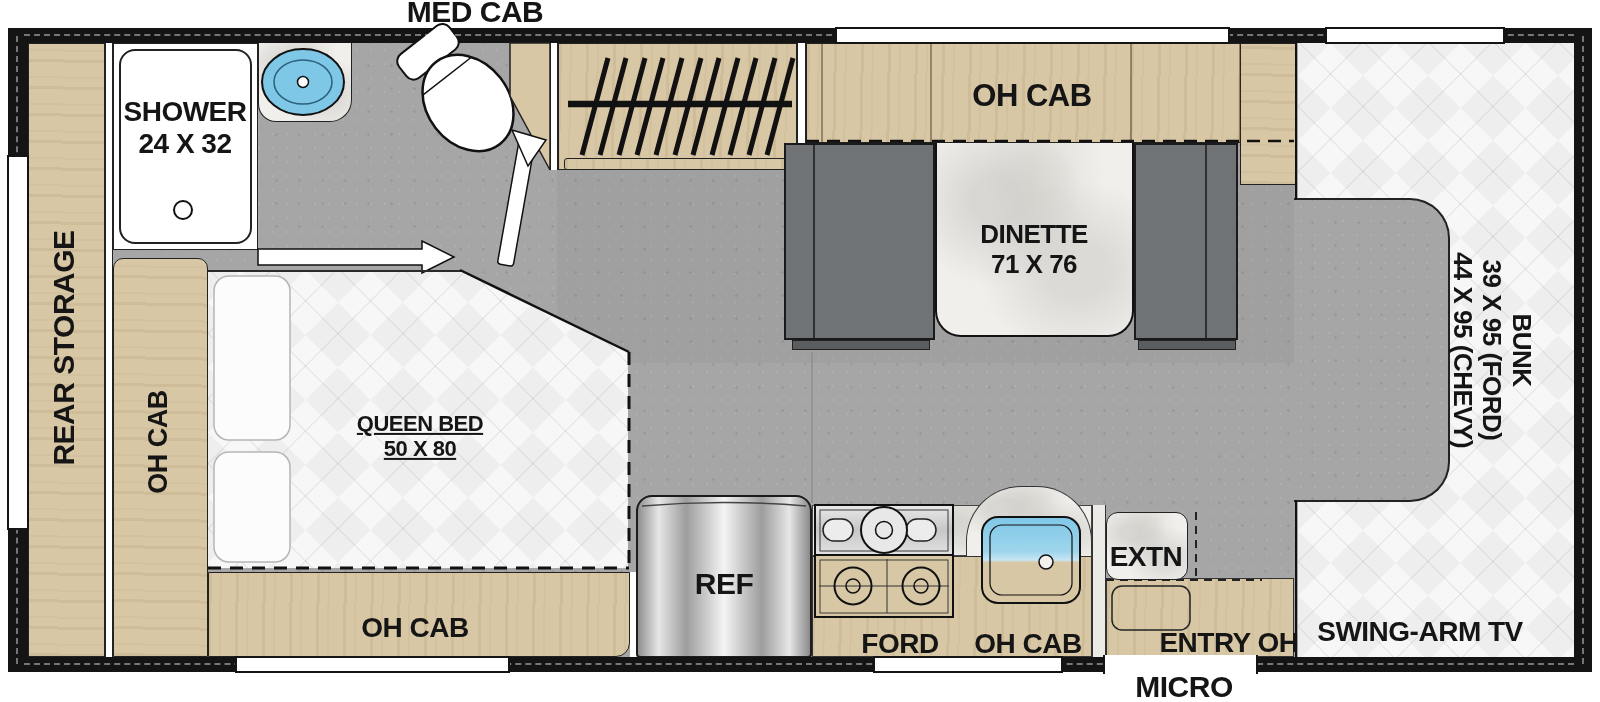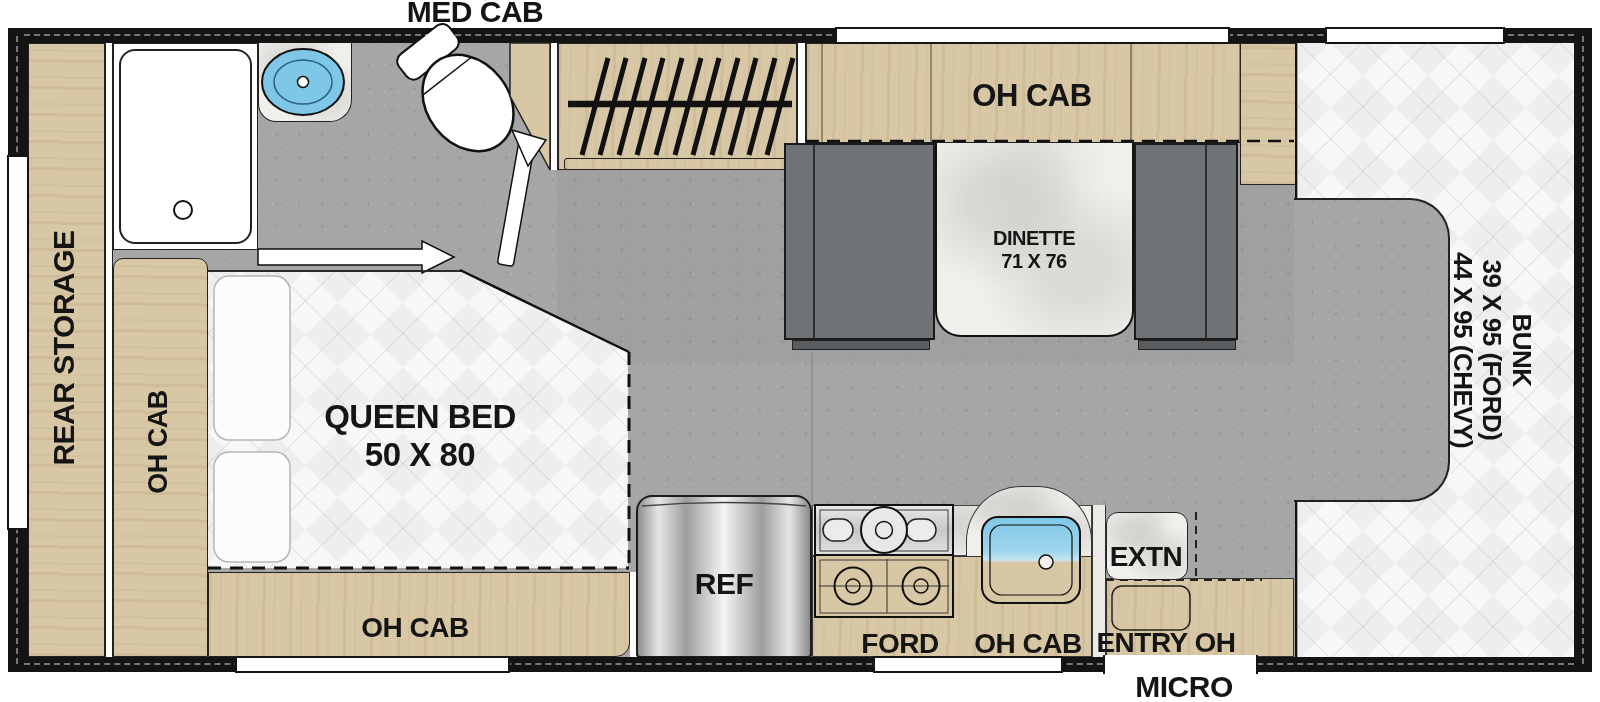--- a/index.html
+++ b/index.html
@@ -217,56 +217,63 @@
   <div class="abs win" style="left:835px;top:27px;width:395px;height:17px;z-index:22;"></div>
   <div class="abs win" style="left:1325px;top:27px;width:180px;height:17px;z-index:22;"></div>
   <div class="abs win" style="left:235px;top:656px;width:275px;height:17px;z-index:22;"></div>
   <div class="abs win" style="left:873px;top:656px;width:190px;height:17px;z-index:22;"></div>
   <div class="abs" style="left:1103px;top:655px;width:155px;height:19px;background:#fff;border-left:2px solid #141414;border-right:2px solid #141414;z-index:22;"></div>
   <div class="abs win" style="left:7px;top:155px;width:22px;height:375px;z-index:22;"></div>
 
   <div class="lbl" style="left:475px;top:12px;font-size:30px;">
     <span>MED CAB</span>
   </div>
+  <div class="lbl" style="left:185px;top:128px;font-size:28px;">
+    <div>SHOWER</div>
+    <div>24 X 32</div>
+  </div>
   <div class="lbl rotm90" style="left:64px;top:348px;font-size:30px;">
     <span>REAR STORAGE</span>
   </div>
   <div class="lbl rotm90" style="left:158px;top:442px;font-size:27px;">
     <span>OH CAB</span>
   </div>
-  <div class="lbl" style="left:420px;top:436px;font-size:33px;">
+  <div class="lbl" style="left:420px;top:436px;font-size:22px;text-decoration:underline;">
     <div>QUEEN BED</div>
     <div>50 X 80</div>
   </div>
   <div class="lbl" style="left:415px;top:628px;font-size:28px;">
     <span>OH CAB</span>
   </div>
   <div class="lbl" style="left:1032px;top:96px;font-size:31px;">
     <span>OH CAB</span>
   </div>
-  <div class="lbl" style="left:1034px;top:250px;font-size:20px;">
+  <div class="lbl" style="left:1034px;top:250px;font-size:26px;">
     <div>DINETTE</div>
     <div>71 X 76</div>
   </div>
   <div class="lbl rot90" style="left:1492px;top:350px;font-size:26px;">
     <div>BUNK</div>
     <div>39 X 95 (FORD)</div>
     <div>44 X 95 (CHEVY)</div>
   </div>
+  <div class="lbl" style="left:1420px;top:632px;font-size:28px;">
+    <span>SWING-ARM TV</span>
+  </div>
   <div class="lbl" style="left:724px;top:584px;font-size:30px;">
     <span>REF</span>
   </div>
   <div class="lbl" style="left:900px;top:644px;font-size:28px;">
     <span>FORD</span>
   </div>
   <div class="lbl" style="left:1028px;top:644px;font-size:28px;">
     <span>OH CAB</span>
   </div>
   <div class="lbl" style="left:1146px;top:557px;font-size:28px;">
     <span>EXTN</span>
   </div>
-  <div class="lbl" style="left:1166px;top:643px;font-size:28px;">
+  <div class="lbl" style="left:1229px;top:643px;font-size:28px;">
     <span>ENTRY OH</span>
   </div>
   <div class="lbl" style="left:1184px;top:687px;font-size:30px;">
     <span>MICRO</span>
   </div>
 </div>
 
 </body></html>

